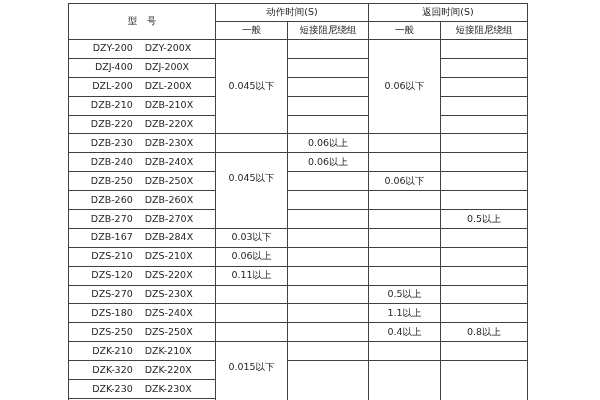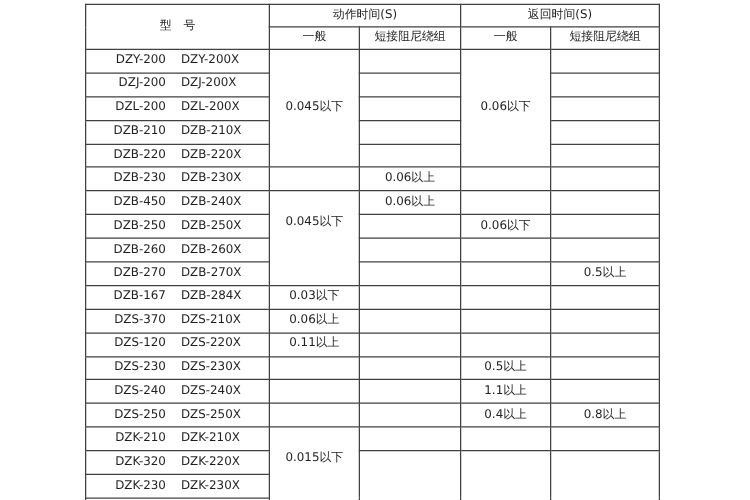--- a/index.html
+++ b/index.html
@@ -66,21 +66,21 @@
         </td>
       <td rowspan="5">0.045以下</td>
       <td></td>
       <td rowspan="5">0.06以下</td>
       <td></td>
     </tr>
 
     <tr>
       <td>
           <div class="model-pair">
-        <span>DZJ-200</span>
+        <span>DZJ-400</span>
         <span>DZJ-200X</span>
       </div>
         </td>
       <td></td>
       <td></td>
     </tr>
 
     <tr>
       <td>
           <div class="model-pair">
@@ -123,21 +123,21 @@
         </td>
       <td></td>
       <td>0.06以上</td>
       <td></td>
       <td></td>
     </tr>
 
     <tr>
       <td>
           <div class="model-pair">
-        <span>DZB-450</span>
+        <span>DZB-240</span>
         <span>DZB-240X</span>
       </div>
         </td>
       <td rowspan="4" class="v-upper">0.045以下</td>
       <td>0.06以上</td>
       <td></td>
       <td></td>
     </tr>
 
     <tr>
@@ -185,21 +185,21 @@
         </td>
       <td>0.03以下</td>
       <td></td>
       <td></td>
       <td></td>
     </tr>
 
     <tr>
       <td>
           <div class="model-pair">
-        <span>DZS-370</span>
+        <span>DZS-210</span>
         <span>DZS-210X</span>
       </div>
         </td>
       <td>0.06以上</td>
       <td></td>
       <td></td>
       <td></td>
     </tr>
 
     <tr>
@@ -211,34 +211,34 @@
         </td>
       <td>0.11以上</td>
       <td></td>
       <td></td>
       <td></td>
     </tr>
 
     <tr>
       <td>
           <div class="model-pair">
-        <span>DZS-230</span>
+        <span>DZS-270</span>
         <span>DZS-230X</span>
       </div>
         </td>
       <td></td>
       <td></td>
       <td>0.5以上</td>
       <td></td>
     </tr>
 
     <tr>
       <td>
           <div class="model-pair">
-        <span>DZS-240</span>
+        <span>DZS-180</span>
         <span>DZS-240X</span>
       </div>
         </td>
       <td></td>
       <td></td>
       <td>1.1以上</td>
       <td></td>
     </tr>
 
     <tr>

